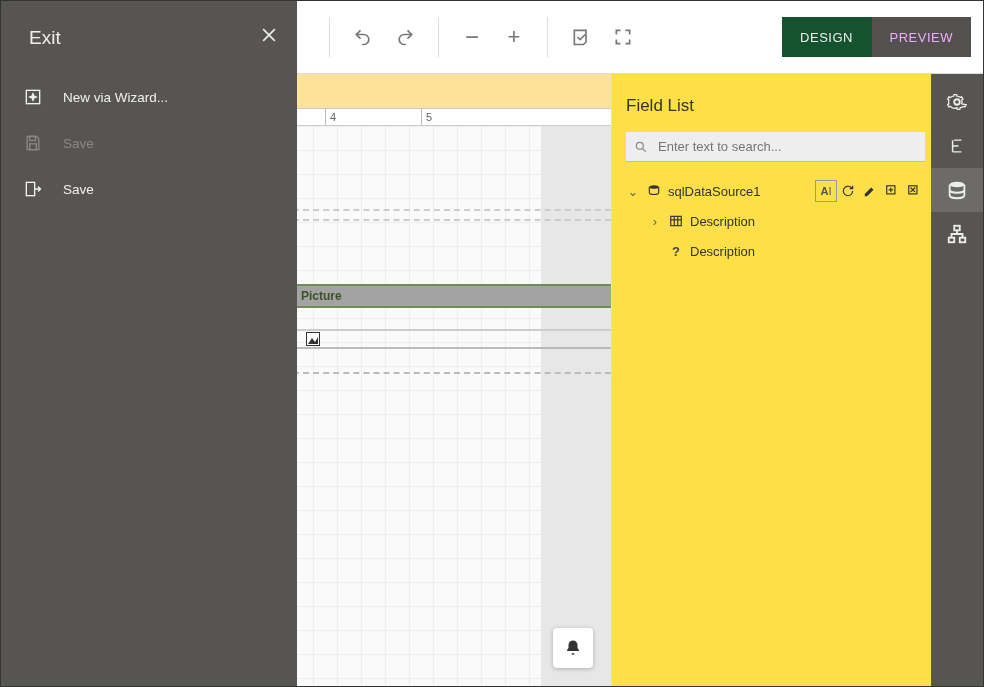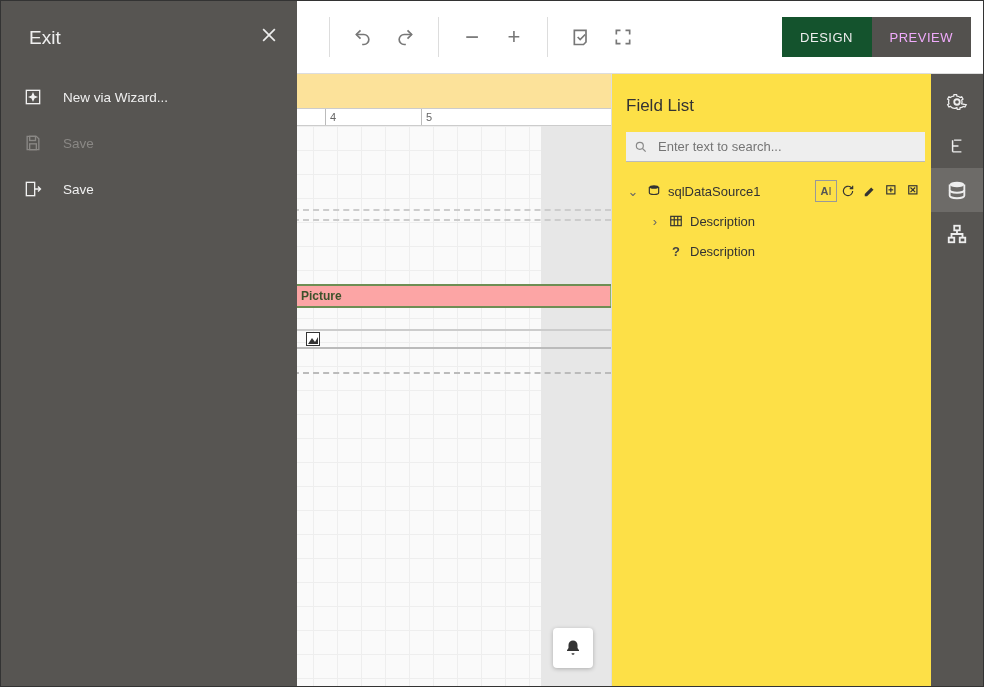--- a/index.html
+++ b/index.html
@@ -43,21 +43,21 @@
   }
   .ruler-h .mark { position:absolute; top:0; height:100%; border-left:1px solid #bbb; padding-left:4px; display:flex; align-items:center; }
   .yellow-bar { position:absolute; top:0; left:0; right:0; height:34px; background:#fce29a; }
   .grid {
     position:absolute; top:52px; left:0; width:540px; bottom:0; background:#fafafa;
     background-image: linear-gradient(#eee 1px, transparent 1px), linear-gradient(90deg, #eee 1px, transparent 1px);
     background-size: 24px 24px;
   }
   .band { position:absolute; left:0; right:0; }
   .report-title { top:76px; height:28px; font-size:20px; color:#555; display:flex; align-items:center; padding-left:0px; width:300px; }
-  .header-row { top:210px; height:24px; background:#fca5a5; border-top:2px solid #6e8e54; border-bottom:2px solid #6e8e54; display:flex; font-weight:bold; color:#3c522b; font-size:12px; align-items:center; }
+  .header-row { top:210px; height:24px; background:#a3a3a3; border-top:2px solid #6e8e54; border-bottom:2px solid #6e8e54; display:flex; font-weight:bold; color:#3c522b; font-size:12px; align-items:center; }
   .header-cell { border-right:1px solid #8db26c; height:100%; display:flex; align-items:center; padding-left:6px; }
   .key-tag { position:absolute; top:234px; left:280px; height:14px; background:#b5d692; color:#546b3e; font-size:10px; padding:0 6px; display:flex; align-items:center; }
   .cat-id { position:absolute; top:234px; left:300px; height:16px; display:flex; align-items:center; font-size:12px; color:#333; padding-left:30px; }
   .detail-row { top:255px; height:20px; display:flex; border-top:2px solid #ccc; border-bottom:2px solid #bbb; font-size:12px; align-items:center; }
   .detail-cell { height:100%; display:flex; align-items:center; padding-left:6px; position:relative; }
   .db-dot { position:absolute; top:2px; right:4px; width:8px; height:8px; background:#333; border-radius:2px; }
   .pic-icon { width:14px; height:14px; background:#fff; border:1px solid #333; display:flex; align-items:center; justify-content:center; }
   .date-row { top:280px; height:20px; border-bottom:2px dashed #bbb; font-size:12px; display:flex; align-items:center; padding-left:0; }
   .dash { position:absolute; left:0; right:0; border-top:2px dashed #ccc; }
   .lower-shade { top:372px; height:20px; background:#c9c9c9; position:absolute; left:0; width:115px; }

